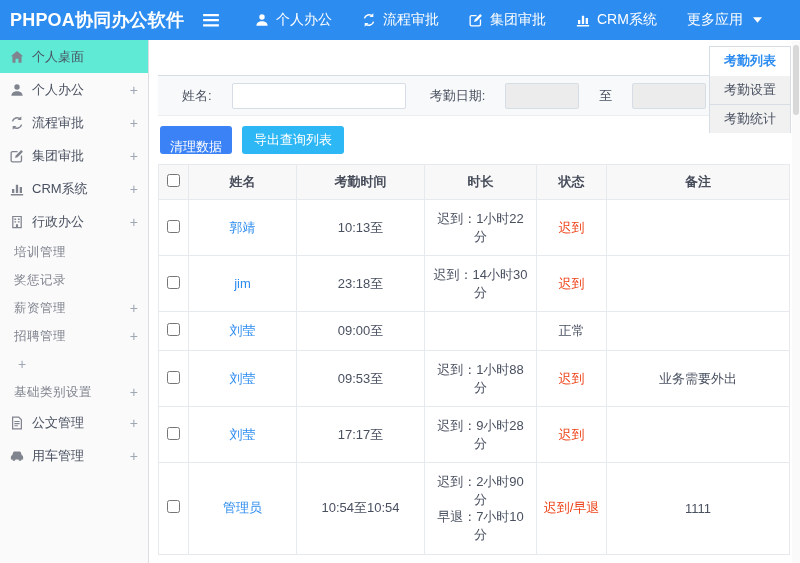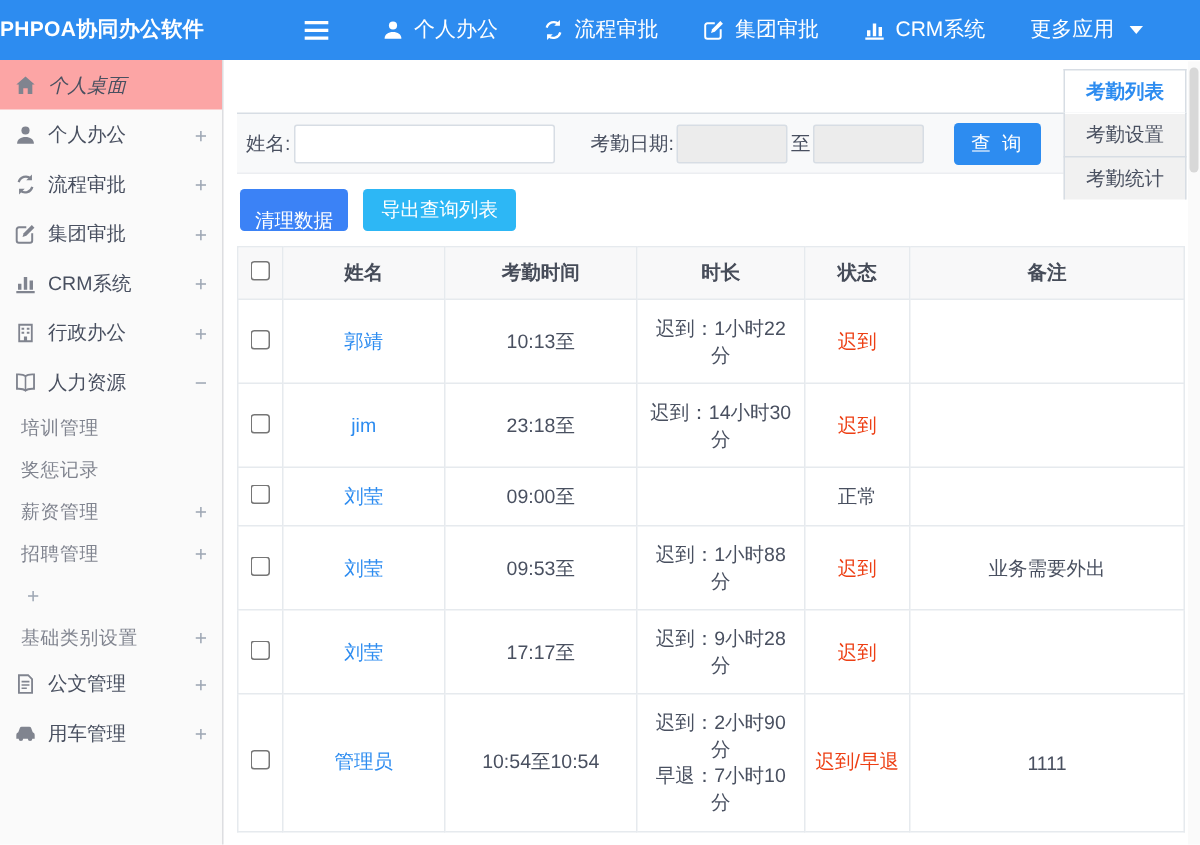--- a/index.html
+++ b/index.html
@@ -2,56 +2,56 @@
 <html><head>
 <meta charset="utf-8">
 <style>
   * { box-sizing: border-box; margin: 0; padding: 0; }
   html,body { width:800px; height:563px; overflow:hidden; background:#fff;
     font-family:"Liberation Sans", sans-serif; color:#495060; }
 
   
   .topbar { position:absolute; top:0; left:0; width:800px; height:40px;
     background:#2d8cf0; color:#fff; display:flex; align-items:center; z-index:5; }
-  .brand { width:149px; font-size:14px; font-weight:bold;
+  .brand { width:149px; padding-left:10px; font-size:18px; font-weight:bold;
     white-space:nowrap; letter-spacing:.2px; }
   .menu-toggle { margin-left:53px; display:flex; align-items:center; cursor:pointer; }
   .topnav { display:flex; align-items:center; margin-left:20px; height:40px; }
   .navitem { display:flex; align-items:center; gap:7px; padding:0 15px; height:40px;
     color:#fff; font-size:14px; cursor:pointer; text-decoration:none; white-space:nowrap; }
   .icon { display:inline-flex; align-items:center; justify-content:center; }
   .caret { margin-left:3px; }
 
   
   .sidebar { position:absolute; top:40px; left:0; width:149px; bottom:0;
     background:#fafafa; border-right:1px solid #dddee1; overflow:hidden; }
   .side-item { display:flex; align-items:center; height:33px; padding:0 10px;
     font-size:13px; color:#495060; cursor:pointer; white-space:nowrap; }
   .side-item .icon { width:22px; color:#80848f; justify-content:flex-start; }
-  .side-item.active { background:#fca5a5;font-style:italic; }
+  .side-item.active { background:#5eead4; }
   .side-item .lbl { flex:1; overflow:hidden; }
   .side-item .tgl { color:#9ea7b4; font-size:14px; padding-left:4px; }
   .side-item.sub { height:28px; padding-left:14px; color:#80848f; font-size:12.5px; }
   .side-item.sub .lbl { letter-spacing:.5px; }
 
   
   .main { position:absolute; top:40px; left:150px; right:0; bottom:0;
     background:#fff; padding:6px 10px 0 8px; overflow:hidden; }
 
   .tabs { display:flex; border-bottom:1px solid #d7dde4; height:30px; align-items:flex-end;flex-direction:column; }
   .tab { height:30px; line-height:28px; padding:0 14px; font-size:13px;
     border:1px solid #d7dde4; border-bottom:none; background:#f1f1f1;
     color:#495060; cursor:pointer; margin-right:-1px; position:relative; }
   .tab.active { background:#fff; color:#2d8cf0; z-index:2; font-weight:bold; }
   .tab.active::after { content:""; position:absolute; left:0; right:0; bottom:-1px;
     height:1px; background:#fff; }
 
   .filterbar { display:flex; align-items:center; height:40px; background:#f8f9fa;
     border-bottom:1px solid #eceef1; padding:0 4px; }
-  .flabel { font-size:13px; color:#495060; margin:0 2px; white-space:nowrap; }
+  .flabel { font-size:13px; color:#495060; margin:0 20px; white-space:nowrap; }
   .flabel.gap { margin-left:24px; }
   input.txt { height:26px; border:1px solid #d7dde4; border-radius:2px;
     font-size:13px; padding:0 6px; color:#495060; outline:none; }
   .name-input { width:174px; background:#fff; }
   .date-input { width:74px; background:#ececec; }
   .btn { border:none; border-radius:3px; color:#fff; font-size:13px; height:28px;
     cursor:pointer; font-family:"Liberation Sans", sans-serif; }
   .btn-search { width:58px; margin-left:20px; background:#2d8cf0; letter-spacing:2px; }
   .actionbar { display:flex; gap:10px; padding:10px 2px 10px 2px; }
   .btn-danger { background:#3b82f6; padding:12px 10px; }
@@ -186,30 +186,20 @@
     </div>
     <div class="side-item top">
       <span class="icon">
         <svg viewBox="0 0 16 16" width="14" height="14">
           <path fill="none" stroke="currentColor" stroke-width="1.4" d="M3.2 1.7h9.6v12.6H3.2z"></path>
           <path fill="currentColor" d="M5 4h2v1.6H5zm4 0h2v1.6H9zM5 7h2v1.6H5zm4 0h2v1.6H9zM6.8 10.6h2.4v3.7H6.8z"></path>
         </svg>
       </span>
       <span class="lbl">行政办公</span>
       <span class="tgl">+</span>
-    </div>
-    <div class="side-item top">
-      <span class="icon">
-        <svg viewBox="0 0 16 16" width="14" height="14">
-          <path fill="none" stroke="currentColor" stroke-width="1.4" d="M8 3.2C6.8 2 4.8 1.6 1.5 1.8v11c3.3-.2 5.3.2 6.5 1.4 1.2-1.2 3.2-1.6 6.5-1.4v-11C11.2 1.6 9.2 2 8 3.2z"></path>
-          <path fill="none" stroke="currentColor" stroke-width="1.2" d="M8 3.2v11"></path>
-        </svg>
-      </span>
-      <span class="lbl">人力资源</span>
-      <span class="tgl">−</span>
     </div>
     <div class="side-item sub">
       <span class="lbl">培训管理</span>
     </div>
     <div class="side-item sub">
       <span class="lbl">奖惩记录</span>
     </div>
     <div class="side-item sub">
       <span class="lbl">薪资管理</span>
       <span class="tgl">+</span>

